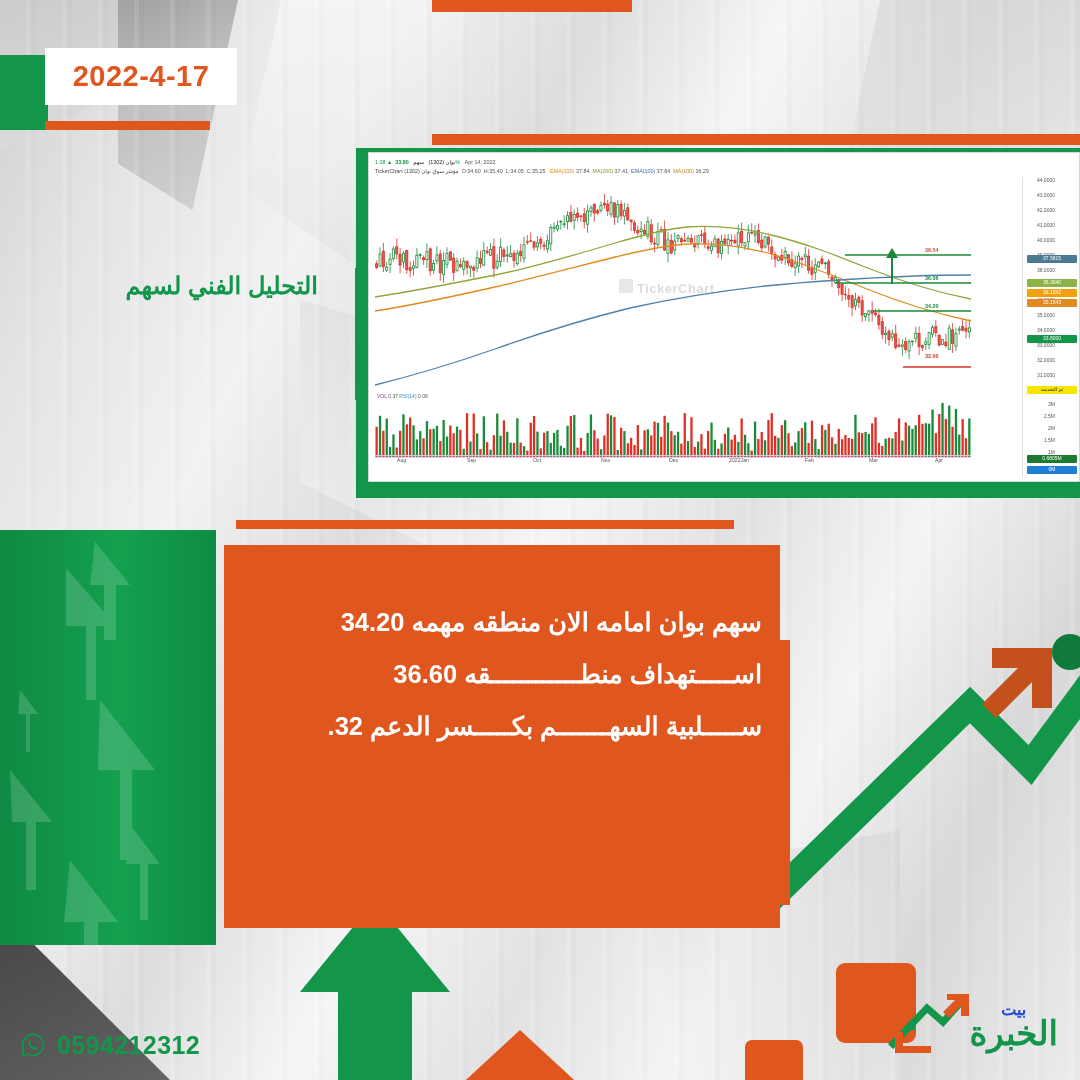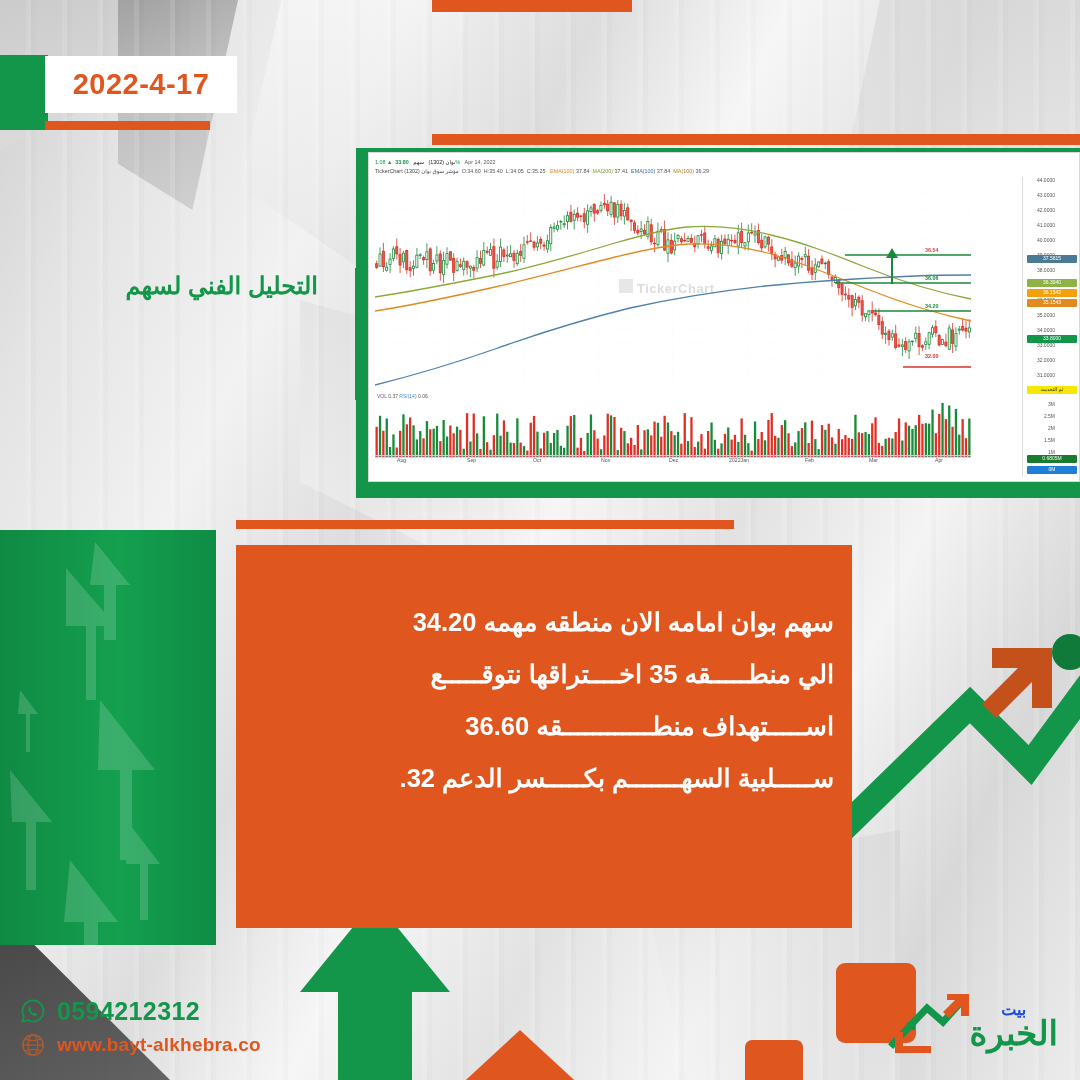--- a/index.html
+++ b/index.html
@@ -50,21 +50,21 @@
         rgba(255,255,255,.22) 26px, rgba(255,255,255,.22) 31px,
         rgba(0,0,0,.03) 31px, rgba(0,0,0,.03) 36px);
       opacity:.5; }
 
   
   .top-orange-bar { position:absolute; left:432px; top:0; width:200px; height:12px; background:#e0561f; }
   .top-orange-bar2 { position:absolute; left:432px; top:134px; width:648px; height:11px; background:#e0561f; }
 
   
   .date-green-block { position:absolute; left:0; top:55px; width:48px; height:75px; background:#13964a; }
-  .date-card { position:absolute; left:45px; top:56px; width:192px; height:57px;
+  .date-card { position:absolute; left:45px; top:48px; width:192px; height:57px;
       background:#ffffff; display:flex; align-items:center; justify-content:center; }
   .date-card span { color:#e0561f; font-size:29px; font-weight:bold; letter-spacing:.5px; }
   .date-underline { position:absolute; left:45px; top:121px; width:165px; height:9px; background:#e0561f; }
 
   
   .title-wrap { position:absolute; left:0; top:272px; width:340px; text-align:right; direction:rtl; }
   .title-small { color:#13964a; font-size:24px; font-weight:bold; padding-right:22px; letter-spacing:0px; }
   .title-big { color:#e0561f; font-size:72px; font-weight:bold; line-height:1.05; padding-right:22px; margin-top:-4px;}
   .title-green-edge { position:absolute; left:355px; top:268px; width:8px; height:132px; background:#13964a; }
 
@@ -111,21 +111,21 @@
   .wm-sq { position:absolute; left:250px; top:126px; width:14px; height:14px;
       background:rgba(170,170,170,.28); }
 
   
   .txt-divider { position:absolute; left:236px; top:520px; width:498px; height:9px; background:#e0561f; }
 
   
   .green-panel { position:absolute; left:0; top:530px; width:216px; height:415px;
       background:linear-gradient(90deg,#0f8a43 0%,#14a04f 55%,#0e8c45 100%); overflow:hidden; }
   .arrow-pat { position:absolute; inset:0; opacity:.16; }
-  .orange-panel { position:absolute; left:236px; top:545px; width:616px; height:383px; background:#e0561f; }
+  .orange-panel { position:absolute; left:224px; top:545px; width:556px; height:383px; background:#e0561f; }
   .an-line { color:#fff; font-weight:bold; font-size:25.5px; direction:rtl; text-align:right;
       padding-right:18px; letter-spacing:0px; }
   .an-body { position:absolute; left:0; top:62px; right:0; }
   .an-line + .an-line { margin-top:22px; }
   .orange-rule-left { position:absolute; left:780px; top:640px; width:10px; height:265px; background:#e0561f; }
   .orange-sq { position:absolute; left:836px; top:963px; width:80px; height:80px; background:#e0561f; border-radius:9px; }
   .orange-sq2 { position:absolute; left:745px; top:1040px; width:58px; height:58px; background:#e0561f; border-radius:7px; }
   .green-arrow-big { position:absolute; left:300px; top:900px; width:150px; height:180px; }
   .orange-arrow-bot { position:absolute; left:455px; top:1030px; width:130px; height:60px; }
 
@@ -874,46 +874,35 @@
       <polygon points="10,240 52,292 36,292 36,360 26,360 26,292 12,292"></polygon>
       <polygon points="128,292 160,334 148,334 148,390 140,390 140,334 126,334"></polygon>
       <polygon points="70,330 118,392 98,392 98,415 84,415 84,392 64,392"></polygon>
     </g>
   </svg>
 </div>
 
 <div class="orange-panel">
   <div class="an-body">
     <div class="an-line">سهم بوان امامه الان منطقه مهمه 34.20</div>
-    <div class="an-line">الي منطـــــقه  35  اخــــتراقها نتوقـــــع</div>
     <div class="an-line">اســـــتهداف منطــــــــــــقه 36.60</div>
     <div class="an-line">ســـــلبية السهـــــــم بكـــــسر الدعم 32.</div>
   </div>
 </div>
 
 <div class="footer">
   <div class="f-row">
     <svg class="f-icon" viewBox="0 0 32 32">
       <path d="M16 3C8.8 3 3 8.8 3 16c0 2.4.7 4.6 1.8 6.5L3 29l6.7-1.8C11.5 28.3 13.7 29 16 29
                c7.2 0 13-5.8 13-13S23.2 3 16 3z" fill="none" stroke="#13964a" stroke-width="2.2"></path>
       <path d="M11.5 10.5c.5-.2 1.1 0 1.4.6l.9 1.9c.2.5.1 1-.3 1.3l-.7.6c.9 1.9 2.4 3.4 4.3 4.3l.6-.7
                c.3-.4.8-.5 1.3-.3l1.9.9c.6.3.8.9.6 1.4-.5 1.2-1.8 2-3.1 1.7-3.9-.8-7.3-4.2-8.1-8.1
                -.3-1.3.5-2.6 1.7-3.1z" fill="#13964a"></path>
     </svg>
     <div class="f-phone">0594212312</div>
-  </div>
-  <div class="f-row">
-    <svg class="f-icon" viewBox="0 0 32 32">
-      <circle cx="16" cy="16" r="12.5" fill="none" stroke="#a85a35" stroke-width="2"></circle>
-      <ellipse cx="16" cy="16" rx="6" ry="12.5" fill="none" stroke="#a85a35" stroke-width="1.7"></ellipse>
-      <line x1="3.5" y1="16" x2="28.5" y2="16" stroke="#a85a35" stroke-width="1.7"></line>
-      <path d="M6.5 8.5 Q16 13 25.5 8.5" fill="none" stroke="#a85a35" stroke-width="1.5"></path>
-      <path d="M6.5 23.5 Q16 19 25.5 23.5" fill="none" stroke="#a85a35" stroke-width="1.5"></path>
-    </svg>
-    <div class="f-web">www.bayt-alkhebra.co</div>
   </div>
 </div>
 
 <div class="logo">
   <svg style="position:absolute;left:0;bottom:8px;width:86px;height:66px" viewBox="0 0 86 66">
     <path d="M6 56 L40 20 L56 34 L76 12" fill="none" stroke="#13964a" stroke-width="7" stroke-linecap="square"></path>
     <path d="M60 6 L82 6 L82 28 L74 28 L74 18 L62 30 L56 24 L68 12 L60 12 Z" fill="#e0561f"></path>
     <rect x="8" y="44" width="8" height="16" fill="#e0561f"></rect>
     <rect x="8" y="58" width="36" height="7" fill="#e0561f"></rect>
     <rect x="20" y="34" width="8" height="8" fill="#13964a"></rect>

